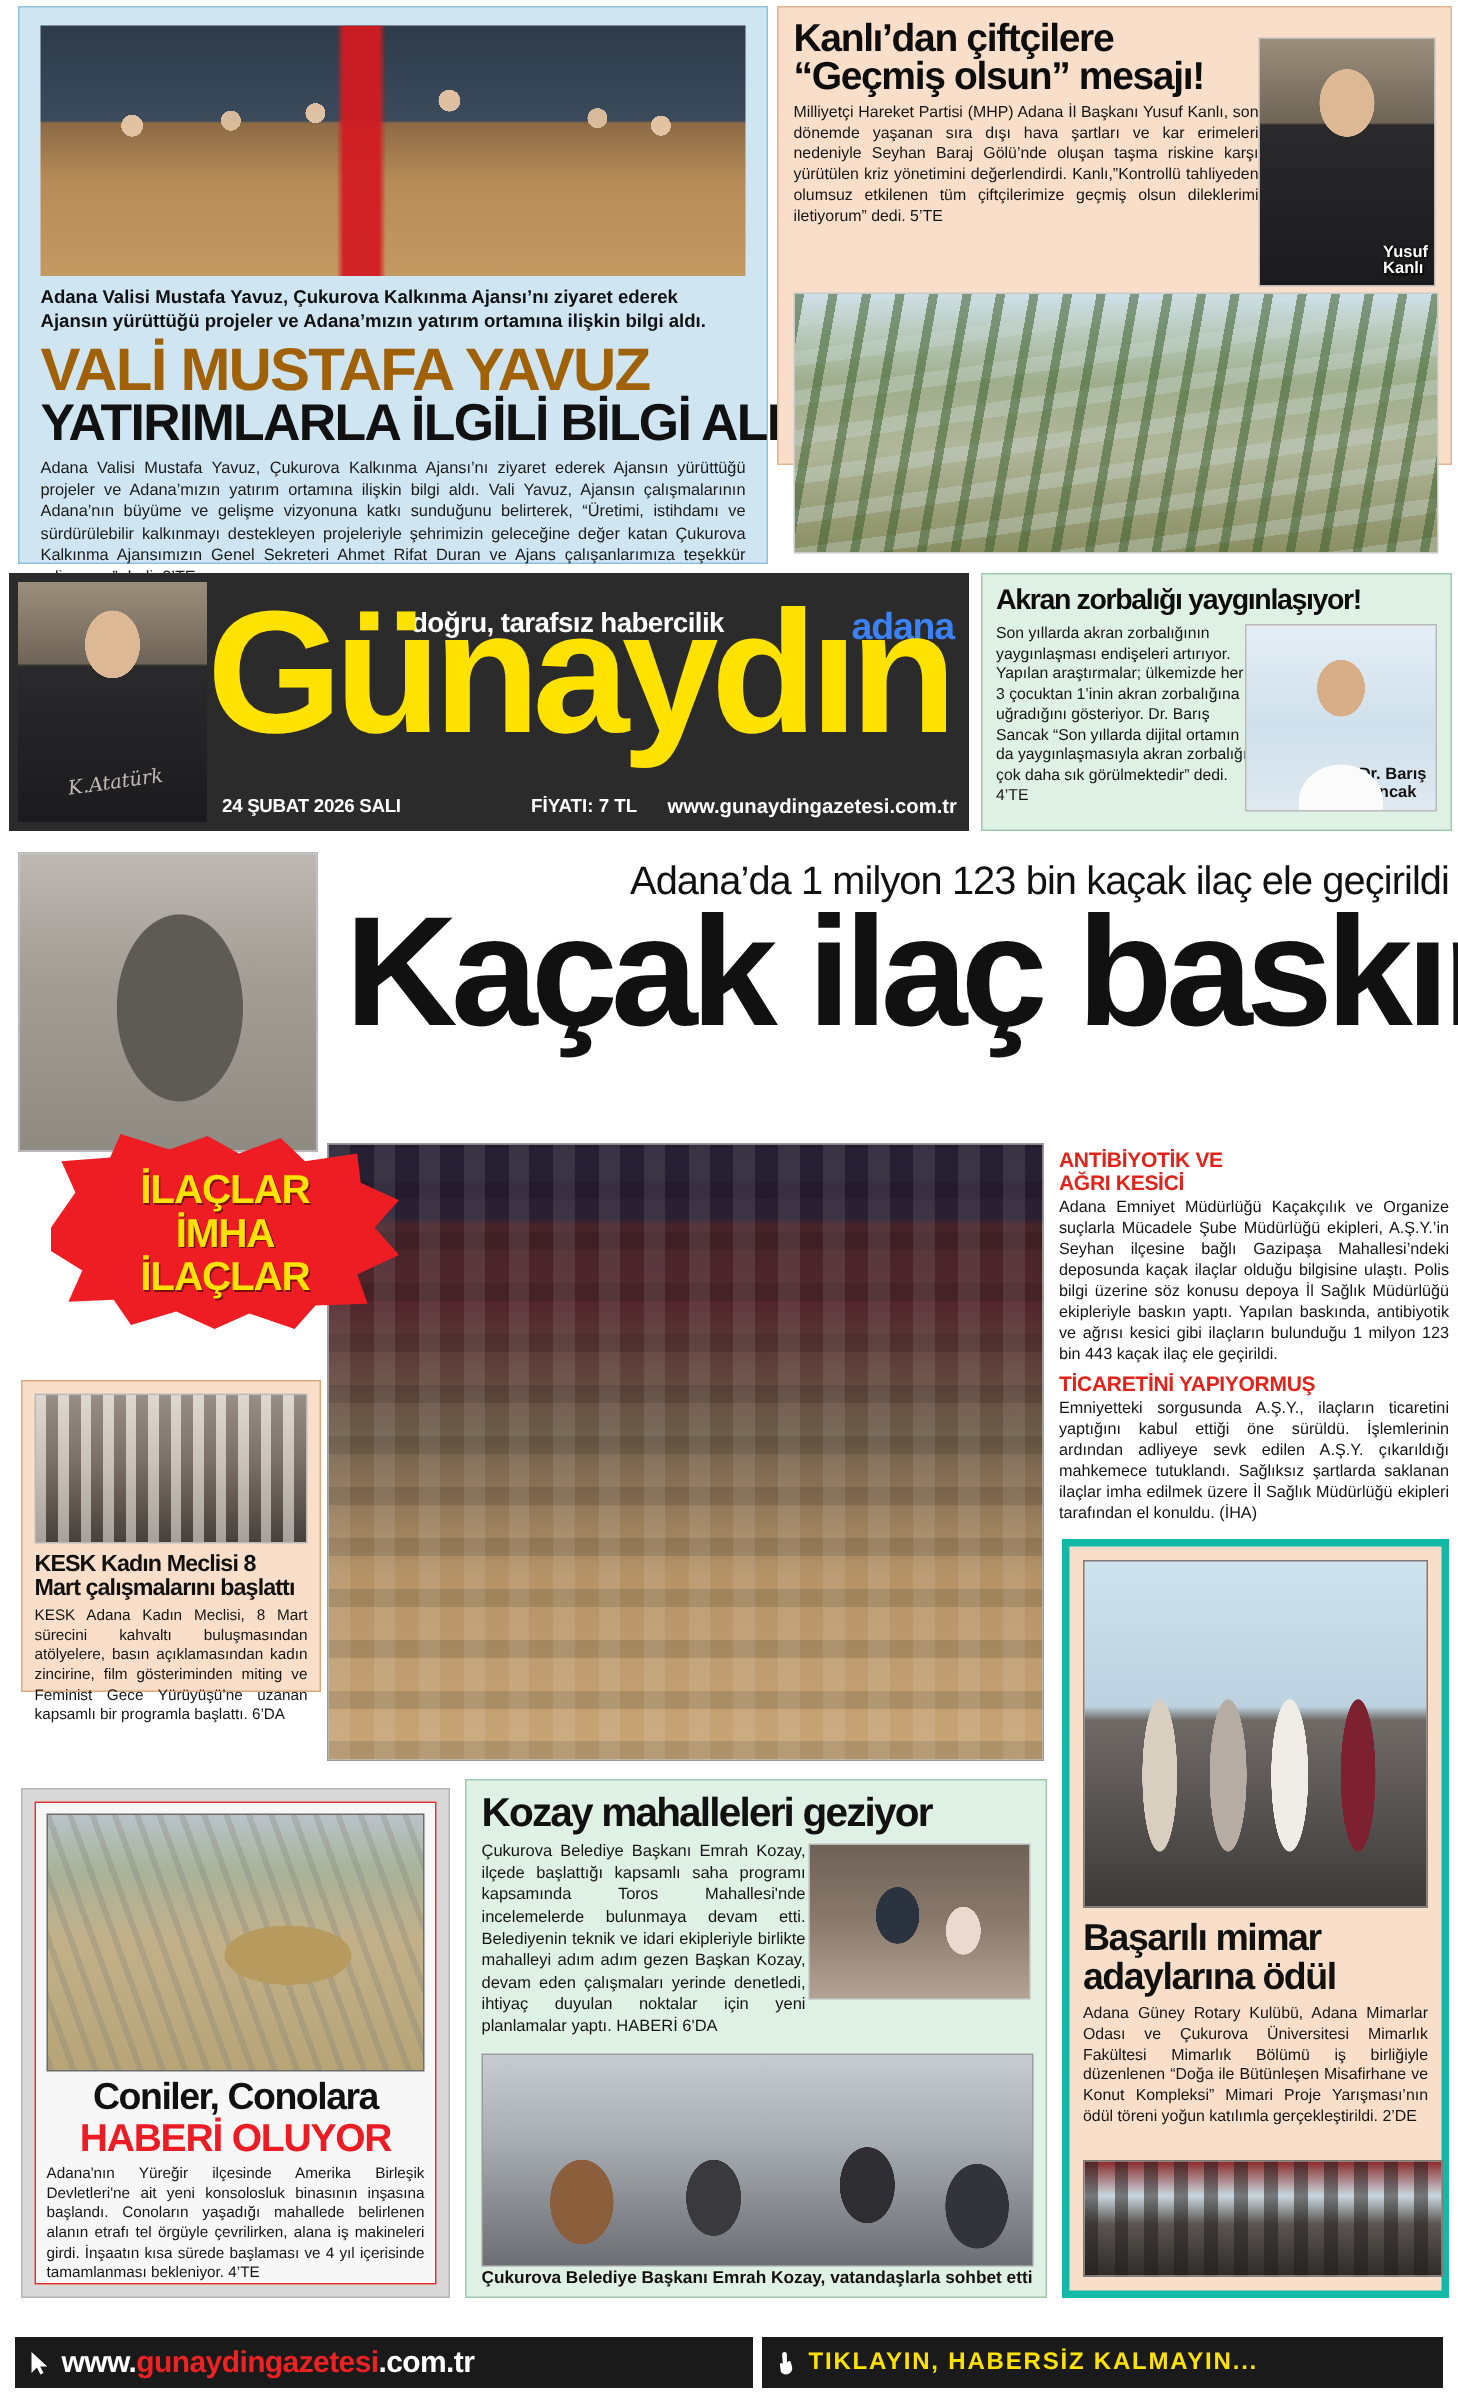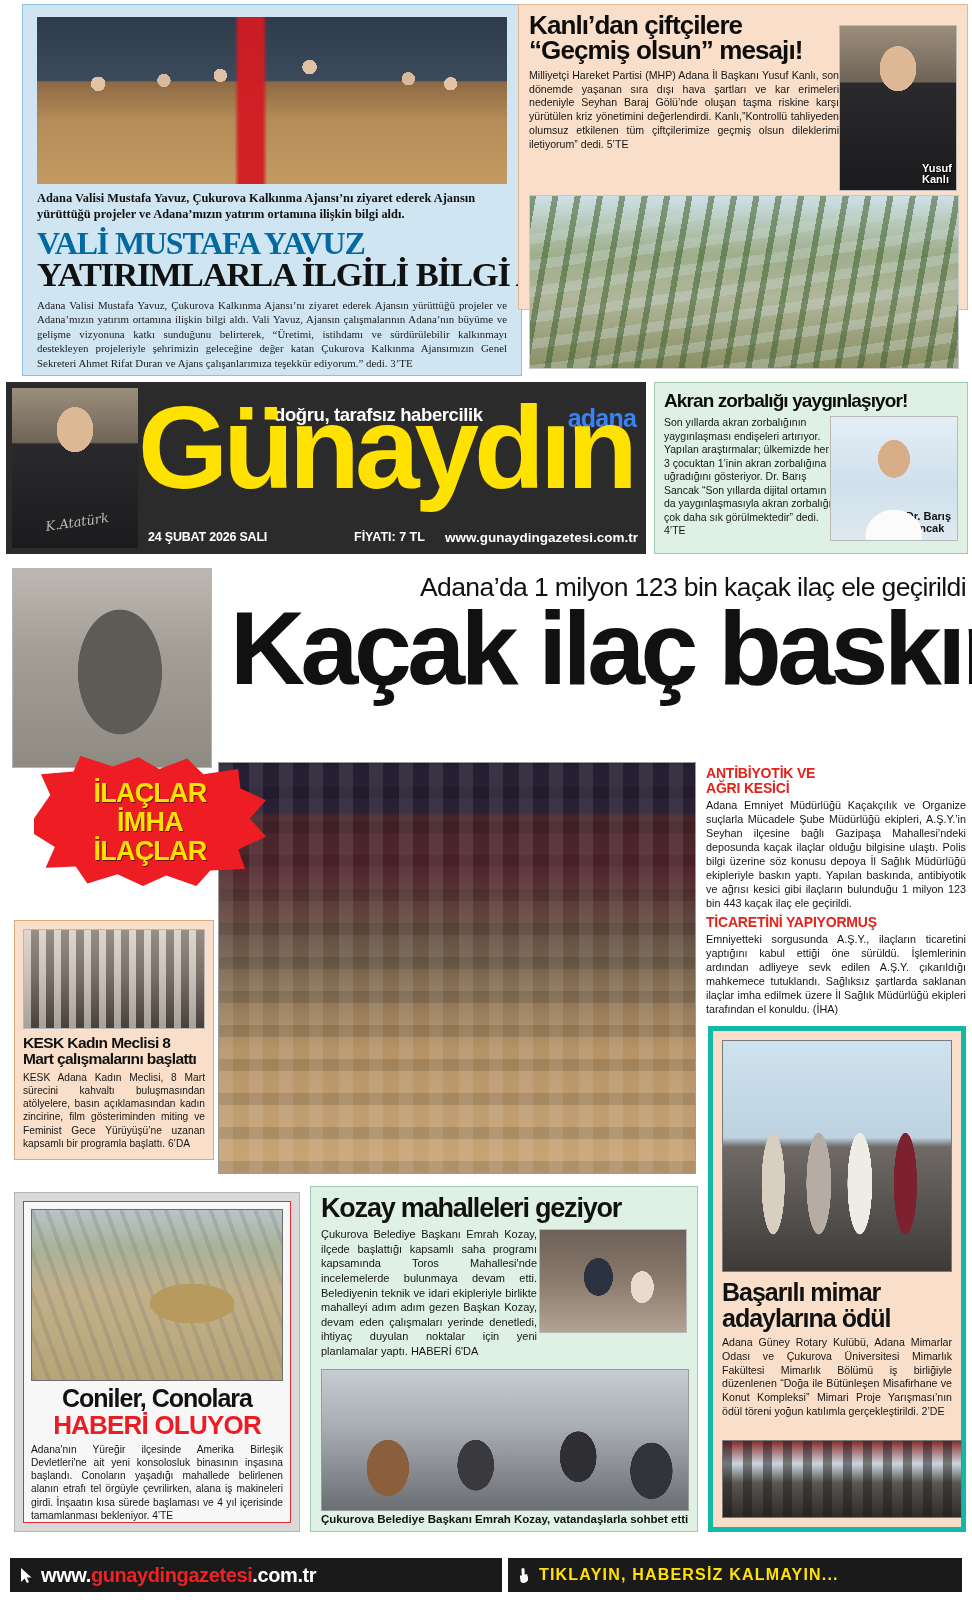--- a/index.html
+++ b/index.html
@@ -10,31 +10,31 @@
     overflow: hidden;
   }
   .page { position: relative; width: 972px; height: 1600px; background: #fff; }
 
   
   .photo { position: relative; overflow: hidden; background: #9aa3ab; }
   .photo::after { content: ""; position: absolute; inset: 0; }
 
   
   .top-left {
-    position: absolute; left: 22px; top: 4px; width: 500px; height: 372px;
-    background: #cfe6f2; border: 1px solid #8fc0dd; padding: 12px 14px 8px 14px; font-family: Liberation Serif, serif;
+    position: absolute; left: 12px; top: 4px; width: 500px; height: 372px;
+    background: #cfe6f2; border: 1px solid #8fc0dd; padding: 12px 14px 8px 14px;
   }
   .tl-photo { width: 100%; height: 167px; }
   .tl-cap {
     font-size: 12.4px; font-weight: bold; line-height: 1.28; color: #111;
     margin-top: 7px;
   }
   .tl-head1 {
-    font-size: 32px; font-weight: bold; letter-spacing: -1.2px;
-    line-height: 0.92; color: #0369a1; margin-top: 6px; white-space: nowrap;
+    font-size: 40px; font-weight: bold; letter-spacing: -1.2px;
+    line-height: 0.92; color: #a16207; margin-top: 6px; white-space: nowrap;
   }
   .tl-head2 {
     font-size: 34.5px; font-weight: bold; letter-spacing: -1.1px;
     line-height: 0.95; color: #111; white-space: nowrap;
   }
   .tl-body {
     font-size: 10.9px; line-height: 1.33; color: #1a1a1a;
     margin-top: 7px; text-align: justify;
   }
 
@@ -179,21 +179,21 @@
     letter-spacing: -0.2px;
   }
   .sr-sub.second { margin-top: 5px; }
   .sr-body {
     font-size: 10.8px; line-height: 1.3; color: #141414;
     text-align: justify; margin-top: 2px;
   }
 
   
   .kesk {
-    position: absolute; left: 14px; top: 920px; width: 200px; height: 240px;
+    position: absolute; left: 14px; top: 920px; width: 200px; height: 208px;
     background: #f9dfc9; border: 1px solid #e0a97c; padding: 8px;
   }
   .kesk-photo { width: 100%; height: 100px; border: 1px solid #b9b9b9; }
   .kesk-head {
     font-size: 15.5px; font-weight: bold; line-height: 1.03; color: #111;
     letter-spacing: -0.6px; margin-top: 6px;
   }
   .kesk-body {
     font-size: 10.2px; line-height: 1.29; color: #151515;
     text-align: justify; margin-top: 4px;

